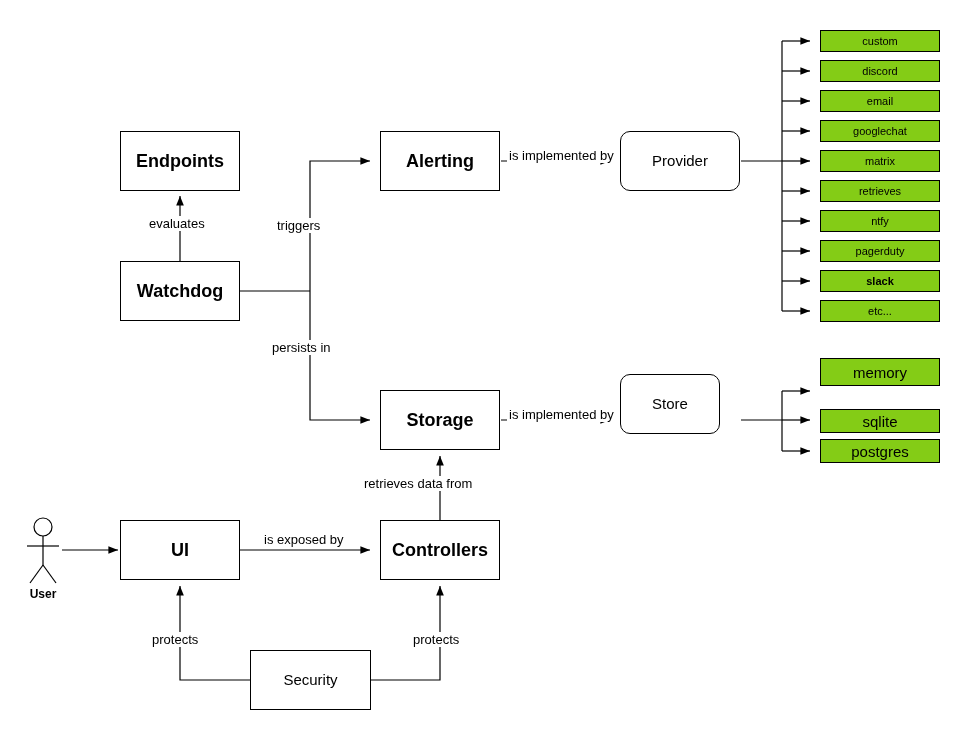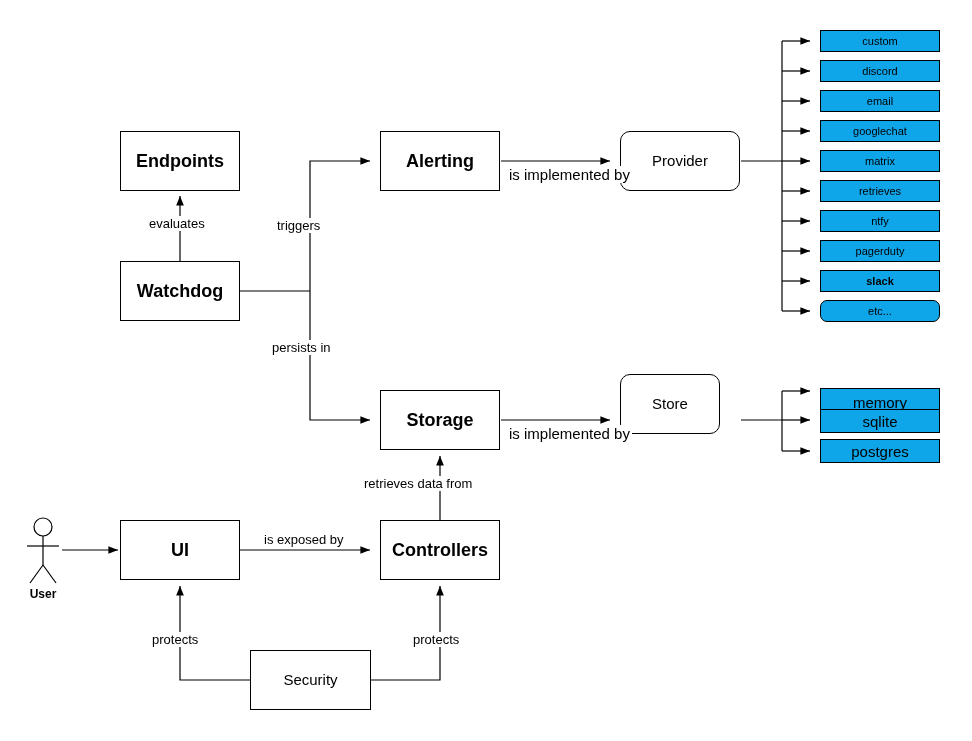--- a/index.html
+++ b/index.html
@@ -45,41 +45,40 @@
     font-weight: normal;
     font-size: 15px;
   }
   .node.rounded {
     border-radius: 10px;
   }
   .leaf {
     position: absolute;
     box-sizing: border-box;
     border: 1px solid #000000;
-    background: #0ea5e9;
+    background: #84cc16;
     display: flex;
     align-items: center;
     justify-content: center;
     font-size: 11px;
     text-align: center;
   }
   .leaf.big {
     font-size: 15px;
   }
   .edge-label {
     position: absolute;
     font-size: 13px;
     color: #000000;
     white-space: nowrap;
     background: #ffffff;
     padding: 0 2px;
   }
   .edge-label.small {
-    font-size: 15px;
-    margin-top: 18px;
+    font-size: 13px;
   }
   .actor-label {
     position: absolute;
     font-size: 12px;
     white-space: nowrap;
     text-align: center;
   }
 </style>
 </head>
 <body>
@@ -199,25 +198,25 @@
   </div>
   <div class="leaf" style="left:820px; top:210px; width:120px; height:22px;">
     <span>ntfy</span>
   </div>
   <div class="leaf" style="left:820px; top:240px; width:120px; height:22px;">
     <span>pagerduty</span>
   </div>
   <div class="leaf" style="left:820px; top:270px; width:120px; height:22px;font-weight:bold;">
     <span>slack</span>
   </div>
-  <div class="leaf" style="left:820px; top:300px; width:120px; height:22px;border-radius:7px;">
+  <div class="leaf" style="left:820px; top:300px; width:120px; height:22px;">
     <span>etc...</span>
   </div>
 
-  <div class="leaf big" style="left:820px; top:388px; width:120px; height:28px;">
+  <div class="leaf big" style="left:820px; top:358px; width:120px; height:28px;">
     <span>memory</span>
   </div>
   <div class="leaf big" style="left:820px; top:409px; width:120px; height:24px;">
     <span>sqlite</span>
   </div>
   <div class="leaf big" style="left:820px; top:439px; width:120px; height:24px;">
     <span>postgres</span>
   </div>
 
   <div class="edge-label" style="left:147px; top:216px;">

